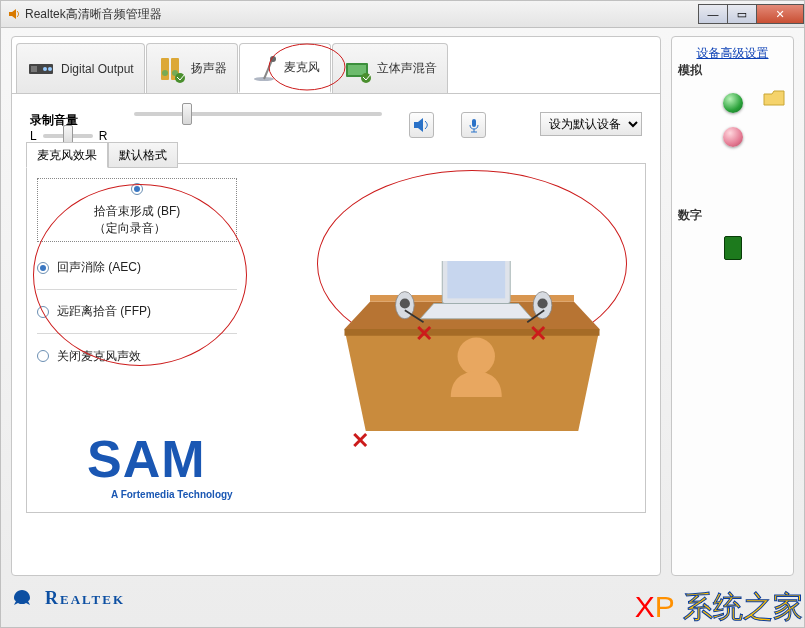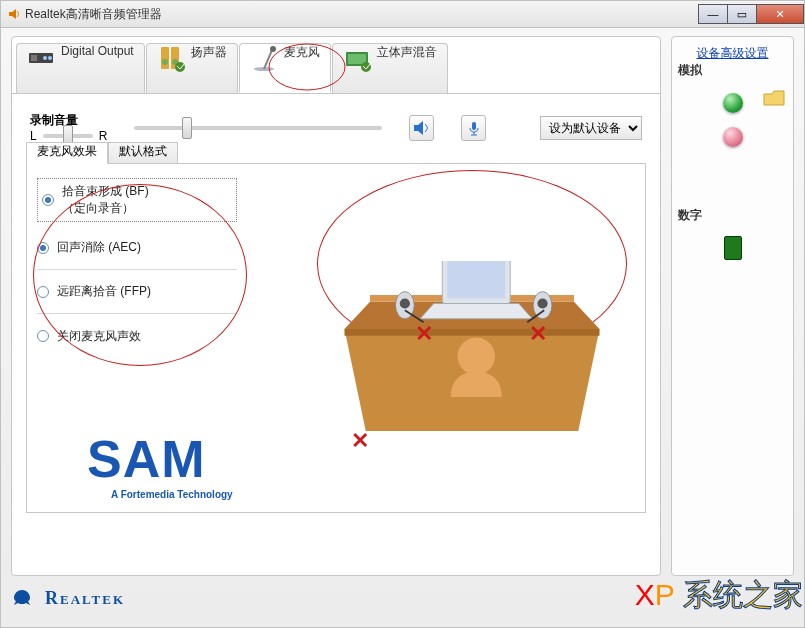--- a/index.html
+++ b/index.html
@@ -15,48 +15,48 @@
 .winbtn.close { width: 48px; background: linear-gradient(#e48a78,#c94f33); color: #fff; }
 
 .chrome { position: absolute; top: 28px; left: 0; right: 0; bottom: 0; background: linear-gradient(#f7f7f7,#ececec); border: 1px solid #c0c0c0; border-top: none; }
 
 
 .content { position: absolute; top: 8px; left: 10px; width: 650px; height: 540px; background: #fff; border: 1px solid #c7c7c7; border-radius: 4px; }
 .sidepanel { position: absolute; top: 8px; left: 670px; width: 123px; height: 540px; background: #fdfdfd; border: 1px solid #c7c7c7; border-radius: 4px; padding: 8px 6px; }
 
 
 .tabs { display: flex; padding: 6px 4px 0 4px; gap: 1px; border-bottom: 1px solid #c7c7c7; }
-.tab { height: 50px; background: linear-gradient(#f6f6f6,#e8e8e8); border: 1px solid #c7c7c7; border-bottom: none; border-radius: 4px 4px 0 0; display: flex; align-items: flex-start; padding: 0 10px; font-size: 12px; color: #333; cursor: pointer; }
+.tab { height: 50px; background: linear-gradient(#f6f6f6,#e8e8e8); border: 1px solid #c7c7c7; border-bottom: none; border-radius: 4px 4px 0 0; display: flex; align-items: center; padding: 0 10px; font-size: 12px; color: #333; cursor: pointer; }
 .tab.active { background: #fff; border-bottom: 2px solid #fff; margin-bottom: -1px; }
 .tab .ticon { width: 28px; height: 28px; margin-right: 6px; }
 
 
-.volrow { display: flex; align-items: center; padding: 18px 18px 0 18px; font-size: 12px; gap: 27px; }
+.volrow { display: flex; padding: 18px 18px 0 18px; font-size: 12px; gap: 27px; }
 .volcol { display: flex; flex-direction: column; }
 .lr { display: flex; align-items: center; gap: 6px; }
 .slider { -webkit-appearance: none; height: 4px; background: #d0d0d0; border-radius: 2px; }
 .slider.short { width: 50px; }
 .slider.long { width: 280px; }
 .slider::-webkit-slider-thumb { -webkit-appearance: none; width: 10px; height: 22px; background: linear-gradient(#f7f7f7,#d7d7d7); border: 1px solid #999; border-radius: 2px; }
 .iconbox { width: 28px; height: 26px; border: 1px solid #b8b8b8; border-radius: 3px; background: linear-gradient(#fdfdfd,#e8e8e8); display: flex; align-items: center; justify-content: center; cursor: pointer; }
 .dropdown { height: 24px; border: 1px solid #b8b8b8; background: linear-gradient(#fdfdfd,#e8e8e8); font-size: 12px; padding: 0 4px; }
 
 
 .inner { margin: 20px 14px 14px 14px; border: 1px solid #c7c7c7; height: 350px; position: relative; background: #fff; }
 .innertabs { position: absolute; top: -22px; left: -1px; display: flex; }
-.innertab { height: 22px; border: 1px solid #c7c7c7; background: linear-gradient(#f6f6f6,#e8e8e8); padding: 0 10px; font-size: 12px; display: flex; cursor: pointer; }
+.innertab { height: 22px; border: 1px solid #c7c7c7; background: linear-gradient(#f6f6f6,#e8e8e8); padding: 12px 10px; font-size: 12px; display: flex; align-items: center; cursor: pointer; }
 .innertab.active { background: #fff; border-bottom: 1px solid #fff; }
 
 
 .options { position: absolute; top: 14px; left: 10px; width: 200px; }
 .opt { display: flex; align-items: center; gap: 8px; height: 44px; font-size: 12px; color: #222; border-bottom: 1px solid #d8d8d8; cursor: pointer; }
 .opt:last-child { border-bottom: none; }
 .radio { width: 12px; height: 12px; border: 1px solid #6b8fb3; border-radius: 50%; display: flex; align-items: center; justify-content: center; }
 .radio.checked::after { content: ""; width: 6px; height: 6px; background: #3a77c2; border-radius: 50%; }
-.opt.boxed { border: 1px dotted #888; padding: 4px; height: auto; margin-bottom: 4px; }
+.opt.boxed { border: 1px dotted #888; padding: 4px; height: auto; margin-bottom: 4px; flex-direction: column; }
 .red-ellipse { position: absolute; left: -4px; top: 6px; width: 214px; height: 182px; border: 1px solid #cc1b1b; border-radius: 50%; pointer-events: none; }
 
 
 .illus { position: absolute; left: 270px; top: 12px; width: 350px; height: 260px; }
 .illus .ired { position: absolute; border: 1px solid #cc1b1b; border-radius: 50%; pointer-events: none; }
 .illus .desk { position: absolute; left: 0; top: 85px; width: 350px; height: 170px; }
 .illus .x { position: absolute; color: #cc1b1b; font-weight: bold; font-size: 22px; }
 
 
 .sam { position: absolute; left: 60px; bottom: 12px; font-family: Arial, sans-serif; }
@@ -70,21 +70,21 @@
 .jack { width: 20px; height: 20px; border-radius: 50%; margin: 14px auto 0 auto; }
 .jack.green { background: radial-gradient(circle at 35% 30%, #b7f3b7, #2aa13a 60%, #0e6a1e); box-shadow: 0 1px 3px rgba(0,0,0,.4); }
 .jack.pink { background: radial-gradient(circle at 35% 30%, #ffd7de, #e47a93 60%, #b2475f); box-shadow: 0 1px 3px rgba(0,0,0,.4); }
 .digi-port { width: 18px; height: 24px; background: #1d7a1d; border: 1px solid #083c08; border-radius: 2px; margin: 12px auto 0 auto; }
 
 
 .footer { position: absolute; left: 10px; top: 558px; display: flex; align-items: center; gap: 12px; }
 .realtek { color: #0c4fa2; font-family: Georgia, serif; font-variant: small-caps; letter-spacing: 2px; font-size: 18px; font-weight: bold; }
 
 
-.watermark { position: absolute; right: 2px; bottom: 12px; text-align: left; margin-top: 30px; }
+.watermark { position: absolute; right: 2px; bottom: 0; text-align: left; margin-top: 30px; }
 .wm-top { font-family: "Arial Black", sans-serif; font-size: 30px; }
 .wm-xp { color: #ff0000; }
 .wm-p  { color: #ff9000; }
 .wm-txt { color: #ffc000; -webkit-text-stroke: 1px #0a3da0; }
 .wm-url { font-size: 12px; color: #f0f0f0; -webkit-text-stroke: 0.5px #222; font-weight: bold; letter-spacing: 1px; }
 </style>
 </head>
 <body>
 
 <div class="titlebar">

